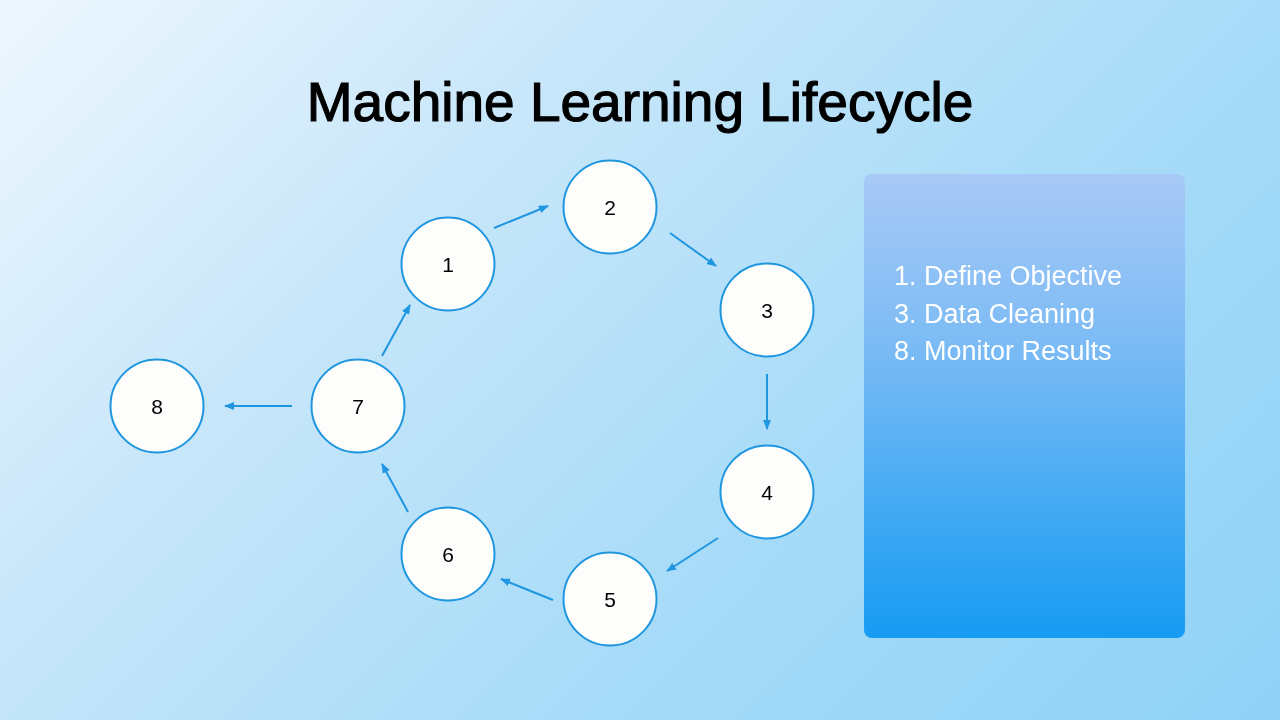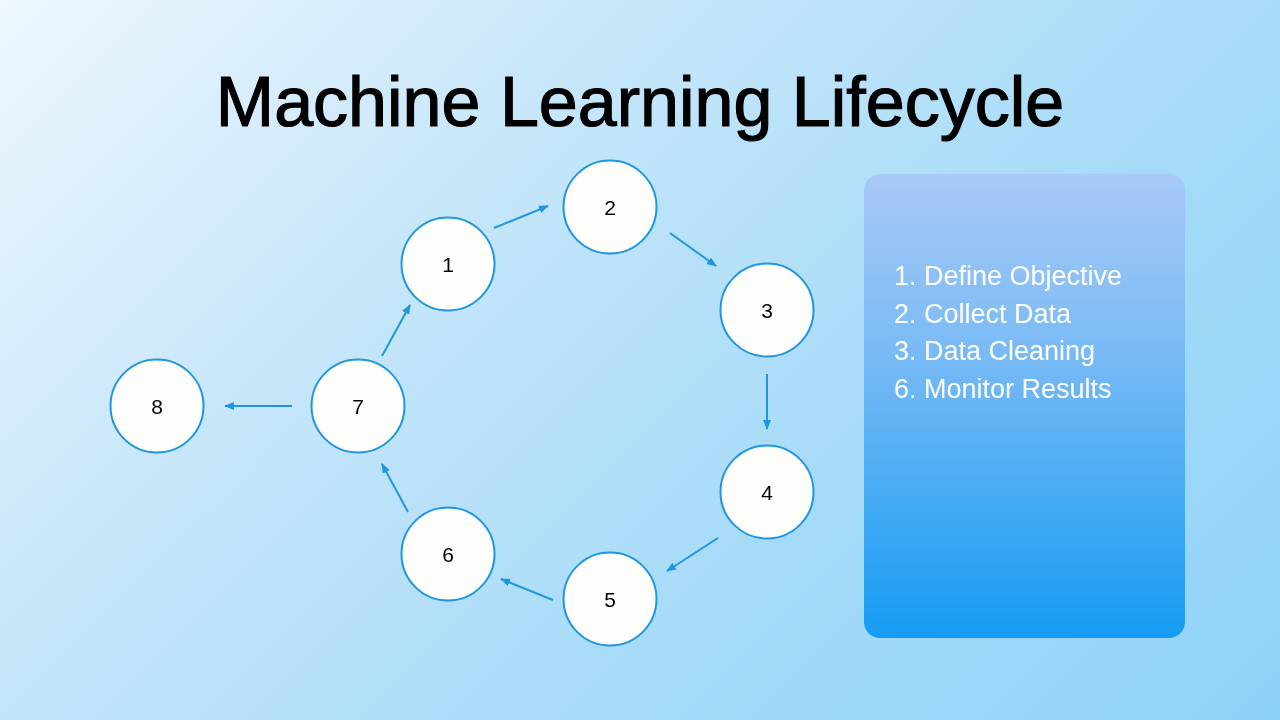--- a/index.html
+++ b/index.html
@@ -3,29 +3,29 @@
 <meta charset="utf-8">
 <style>
   html, body { margin: 0; padding: 0; }
   body {
     width: 1280px; height: 720px; overflow: hidden; position: relative;
     background: linear-gradient(135deg, #eef7fe 0%, #c9e7fa 30%, #a6dbf8 65%, #8fd2f7 100%);
     font-family: "Liberation Sans", sans-serif;
   }
   .title {
     position: absolute; left: 0; top: 52px; width: 1280px; text-align: center;
-    font-size: 70px; font-weight: normal; color: #000; letter-spacing: 0px;
+    font-size: 55px; font-weight: normal; color: #000; letter-spacing: 0px;
     -webkit-text-stroke: 1.2px #000;
     line-height: 100px;
   }
   svg.diagram { position: absolute; left: 0; top: 0; width: 1280px; height: 720px; }
   .node-label { font-family: "Liberation Sans", sans-serif; font-size: 21px; fill: #000; }
   .legend {
     position: absolute; left: 864px; top: 174px; width: 321px; height: 464px;
-    border-radius: 16px;
+    border-radius: 8px;
     background: linear-gradient(180deg, #a8c9f6 0%, #7ebcf5 35%, #3ea8f3 75%, #169bf3 100%);
   }
   .legend ol { list-style: none; margin: 0; padding: 0; position: absolute; left: 30px; top: 84px; }
   .legend li {
     color: #fff; font-size: 27px; line-height: 37.5px; white-space: nowrap;
   }
 </style>
 </head>
 <body>
 
@@ -79,17 +79,16 @@
   </g>
   <g>
     <circle cx="157" cy="406" r="46.5" fill="#fdfdfb" stroke="#1f96e0" stroke-width="2"></circle>
     <text class="node-label" x="157" y="414" text-anchor="middle">8</text>
   </g>
 </svg>
 
 <div class="legend">
   <ol>
     <li>1. Define Objective</li>
-    <li>2. Collect Data</li>
     <li>3. Data Cleaning</li>
-    <li>6. Monitor Results</li>
+    <li>8. Monitor Results</li>
   </ol>
 </div>
 
 </body></html>

